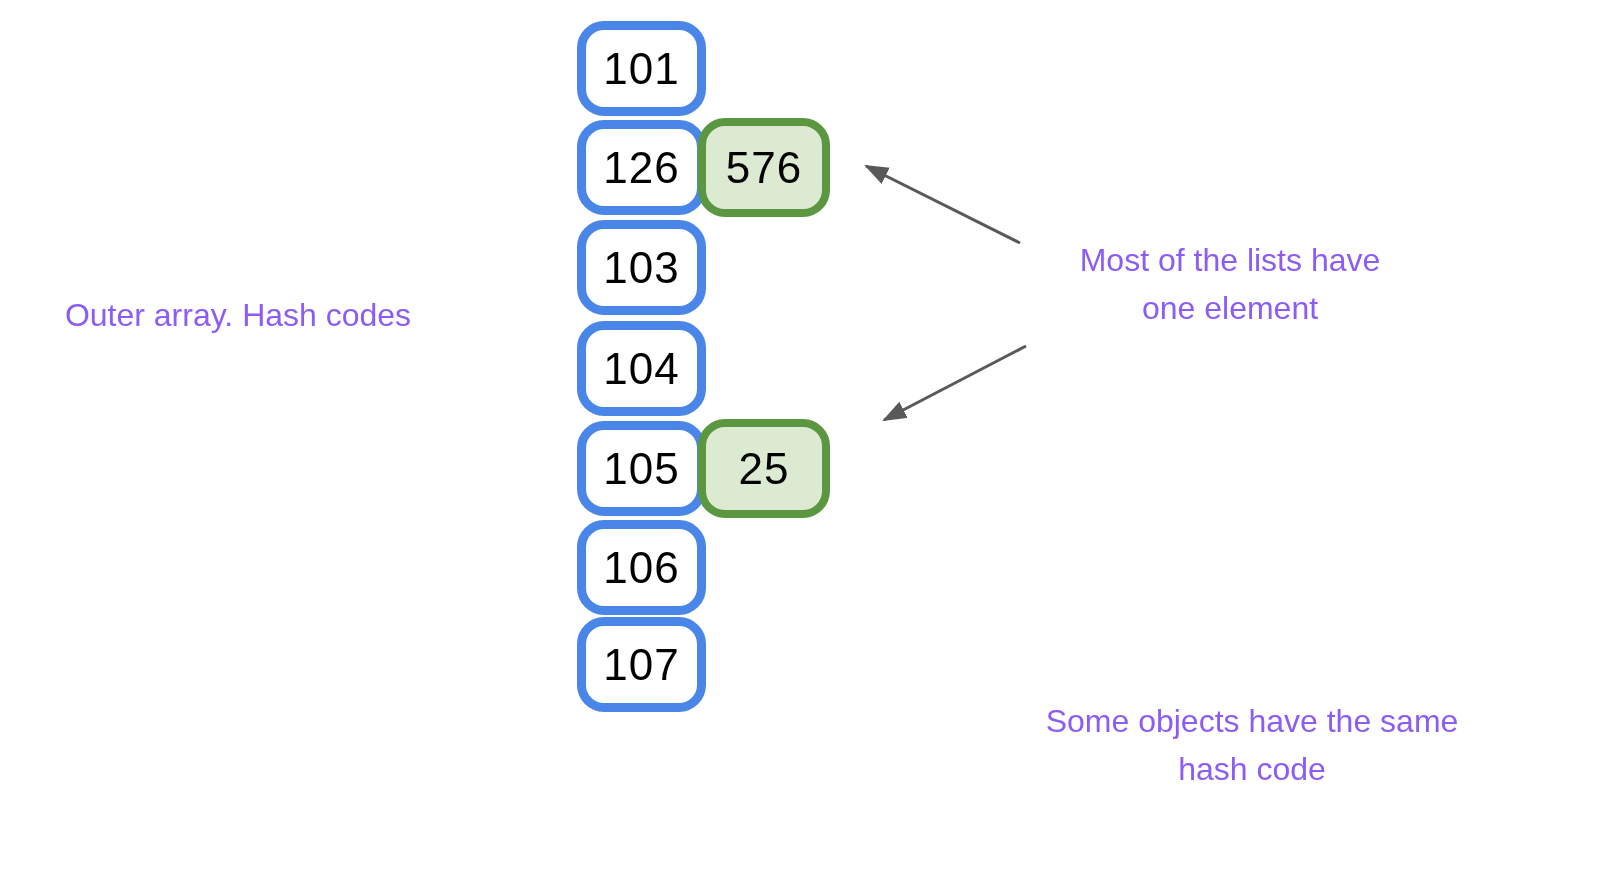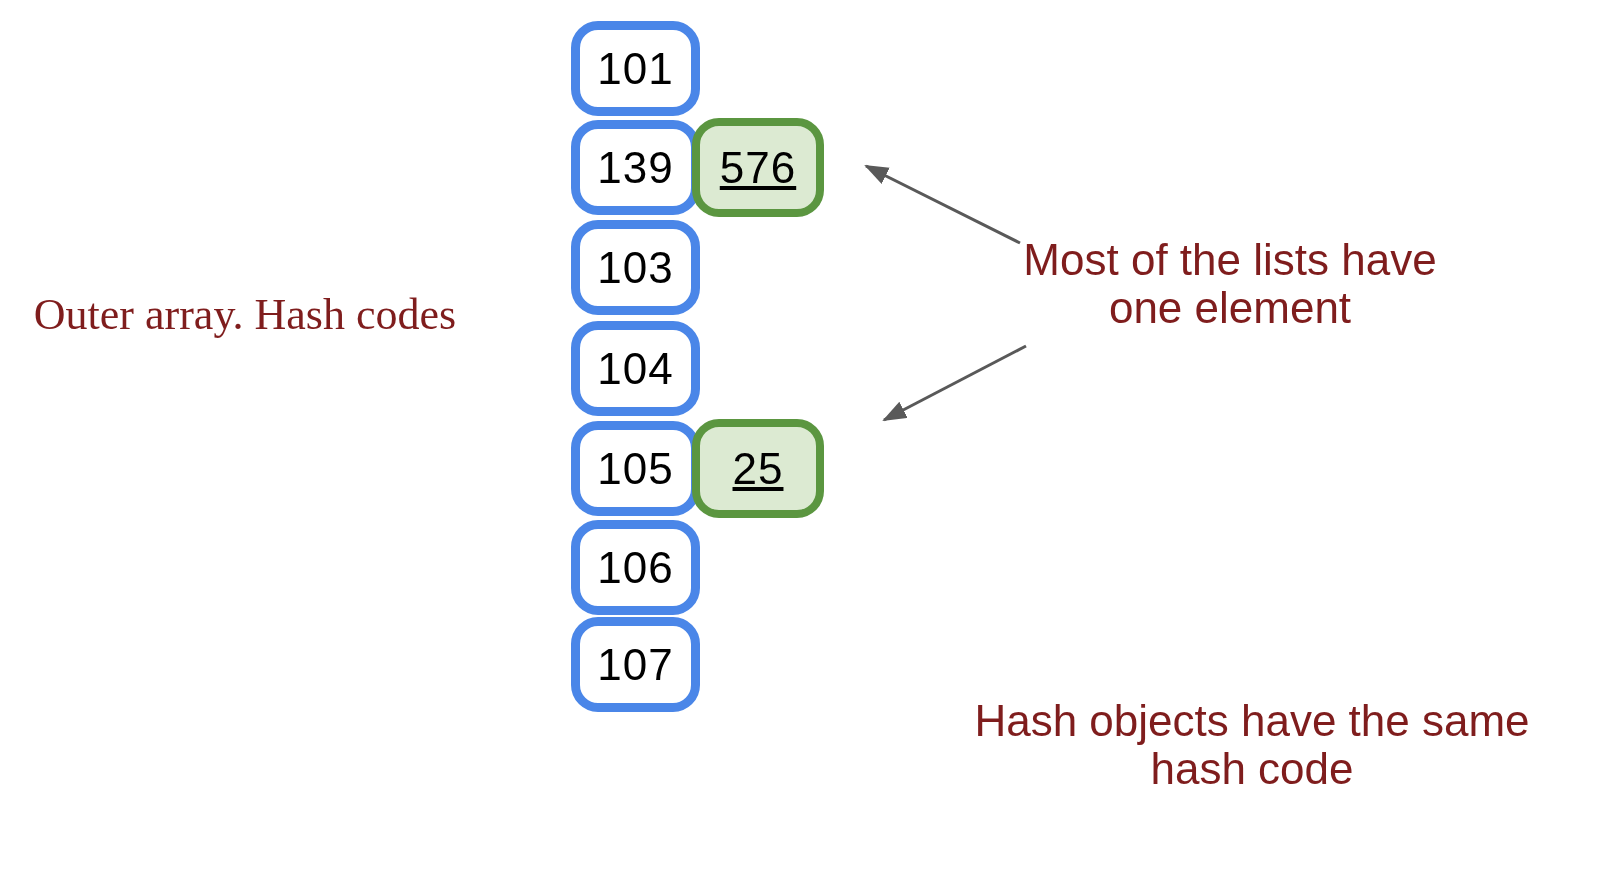--- a/index.html
+++ b/index.html
@@ -32,53 +32,53 @@
   }
   .cell {
     box-sizing: border-box;
     border-radius: 27px;
     display: flex;
     align-items: center;
     justify-content: center;
     font-size: 44px;
     letter-spacing: 1px;
     color: #000000;
+    margin-left: 6px;
   }
   .cell.blue {
     width: 129px;
     height: 95px;
     border: 9px solid #4a86e8;
     background: #ffffff;
     z-index: 1;
   }
   .cell.green {
     width: 132px;
     height: 99px;
     border: 8px solid #5b9640;
     background: #dcead2;
     margin-top: -2px;
     z-index: 2;
   }
   .cell.green.first {
     margin-left: -8px;
-    text-decoration: underline;
   }
   .cell.green.next {
     margin-left: -5px;
   }
   .note {
     position: absolute;
     text-align: center;
-    color: #7f1d1d;
-    font-size: 44px;
+    color: #8b5cf6;
+    font-size: 32px;
     line-height: 48px;
     white-space: nowrap;
   }
   .note span { display: block; }
-  .note-left      { left: 15px;  top: 291px; width: 460px; font-family: Liberation Serif, serif; }
+  .note-left      { left: 8px;  top: 291px; width: 460px; }
   .note-lists     { left: 1000px; top: 236px; width: 460px; }
   .note-collision { left: 972px; top: 697px; width: 560px; }
 </style>
 </head>
 <body>
 
 <div class="canvas">
 
   <svg class="arrows" viewBox="0 0 1600 890">
     <defs>
@@ -88,21 +88,21 @@
     </defs>
     <line x1="1020" y1="243" x2="866" y2="166" stroke="#595959" stroke-width="3" marker-end="url(#arrowhead)"></line>
     <line x1="1026" y1="346" x2="884" y2="420" stroke="#595959" stroke-width="3" marker-end="url(#arrowhead)"></line>
   </svg>
 
   <div class="row" style="top:21px">
     <div class="cell blue">101</div>
   </div>
 
   <div class="row" style="top:120px">
-    <div class="cell blue">139</div>
+    <div class="cell blue">126</div>
     <div class="cell green first">576</div>
   </div>
 
   <div class="row" style="top:220px">
     <div class="cell blue">103</div>
   </div>
 
   <div class="row" style="top:321px">
     <div class="cell blue">104</div>
   </div>
@@ -124,17 +124,17 @@
   <div class="note note-left">
     <span>Outer array. Hash codes</span>
   </div>
 
   <div class="note note-lists">
     <span>Most of the lists have</span>
     <span>one element</span>
   </div>
 
   <div class="note note-collision">
-    <span>Hash objects have the same</span>
+    <span>Some objects have the same</span>
     <span>hash code</span>
   </div>
 
 </div>
 
 </body></html>

